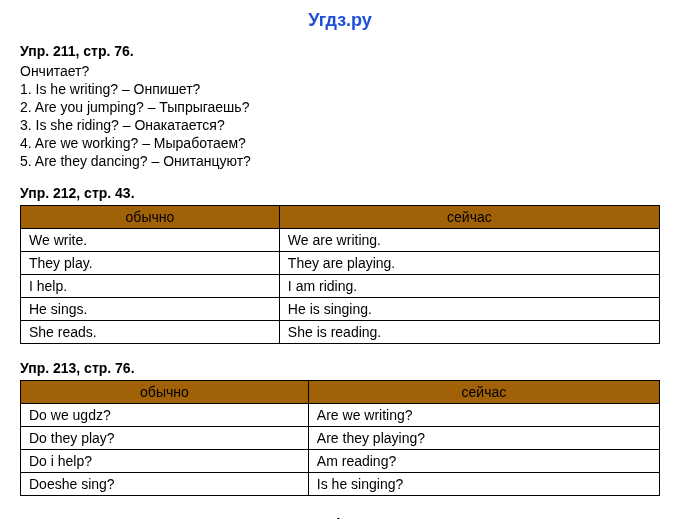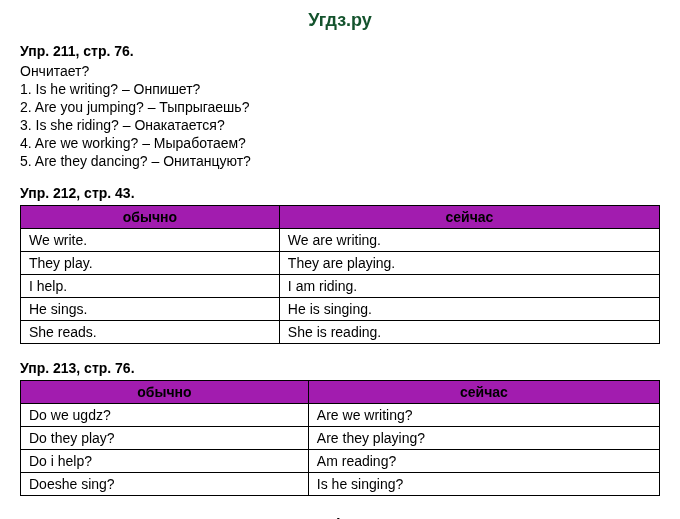--- a/index.html
+++ b/index.html
@@ -10,21 +10,21 @@
       color: #000;
       width: 680px;
       min-height: 519px;
       padding: 10px 20px 20px 20px;
     }
     .site-header {
       text-align: center;
       font-size: 18px;
       font-weight: bold;
       margin-bottom: 12px;
-      color: #14532d;
+      color: #1d4ed8;
     }
     .exercise-title {
       font-weight: bold;
       margin-bottom: 4px;
     }
     .exercise-block {
       margin-bottom: 16px;
     }
     .exercise-text p {
       margin-bottom: 2px;
@@ -33,22 +33,22 @@
       border-collapse: collapse;
       width: 100%;
       margin-top: 4px;
     }
     table td, table th {
       border: 1px solid #000;
       padding: 3px 8px;
       vertical-align: top;
     }
     table th {
-      font-weight: bold;
-      background: #a21caf;
+      font-weight: normal;
+      background: #a16207;
     }
     .site-footer {
       text-align: center;
       font-size: 16px;
       font-weight: bold;
       margin-top: 20px;
       color: #000;
     }
   </style>
 </head>

